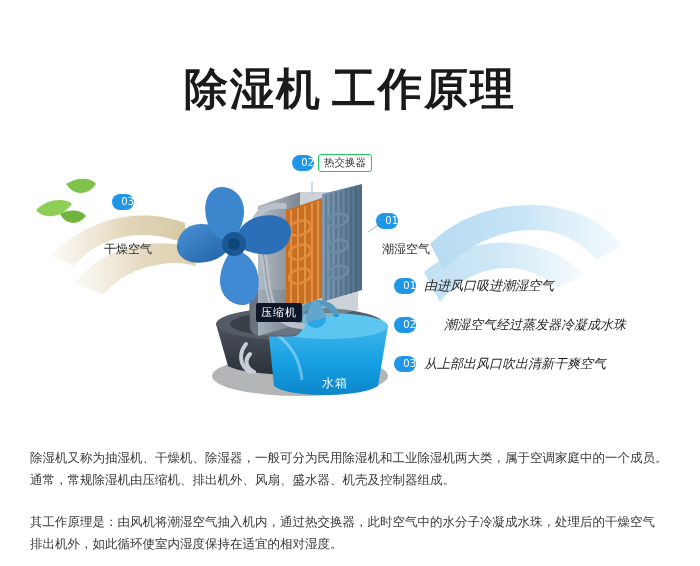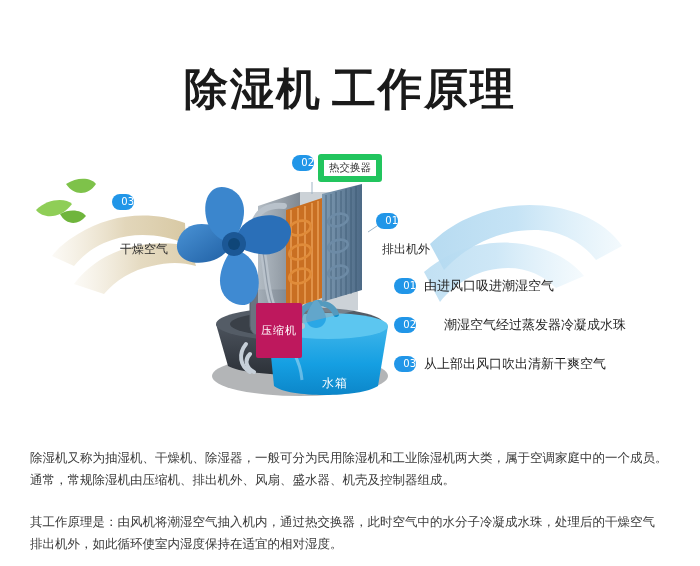--- a/index.html
+++ b/index.html
@@ -65,45 +65,46 @@
     position: absolute;
     font-size: 12px;
     color: #2b2b2b;
     white-space: nowrap;
   }
   .lbl-blue {
     position: absolute;
     font-size: 13px;
     color: #1f1f1f;
     white-space: nowrap;
+    font-style: italic;
   }
   .chip {
     position: absolute;
     font-size: 10.5px;
     color: #333;
     background: #ffffff;
-    border: 6px solid #22c55e;
+    border: 1px solid #22c55e;
     border-radius: 3px;
     padding: 1px 5px;
     white-space: nowrap;
   }
   .inlabel {
     position: absolute;
     font-size: 12px;
     color: #ffffff;
     white-space: nowrap;
     letter-spacing: 1px;
   }
   .inlabel-box {
     position: absolute;
     font-size: 11px;
     color: #ffffff;
-    background: #be185d;
+    background: #0f172a;
     border-radius: 2px;
-    padding: 20px 5px;
+    padding: 2px 5px;
     white-space: nowrap;
     letter-spacing: 1px;
   }
 
   
   .body-text {
     position: absolute;
     left: 30px;
     width: 645px;
     font-size: 12.5px;
@@ -254,24 +255,24 @@
       <g stroke="#9fb4c6" stroke-width="1" fill="none">
         <line x1="312" y1="34" x2="312" y2="46"></line>
         <line x1="380" y1="76" x2="368" y2="84"></line>
       </g>
     </svg>
 
     <div class="chip" style="left:318px; top:6px;">热交换器</div>
     <div class="badge" style="left:292px; top:7px;">02</div>
 
     <div class="badge" style="left:376px; top:65px;">01</div>
-    <div class="lbl" style="left:382px; top:93px;">排出机外</div>
+    <div class="lbl" style="left:382px; top:93px;">潮湿空气</div>
 
     <div class="badge" style="left:112px; top:46px;">03</div>
-    <div class="lbl" style="left:120px; top:93px;font-family:Liberation Mono, monospace;">干燥空气</div>
+    <div class="lbl" style="left:104px; top:93px;font-family:Liberation Mono, monospace;">干燥空气</div>
 
     <div class="inlabel-box" style="left:256px; top:155px;">压缩机</div>
     <div class="inlabel" style="left:322px; top:227px;">水箱</div>
 
     <div class="badge" style="left:394px; top:130px;">01</div>
     <div class="lbl-blue" style="left:424px; top:129px;">由进风口吸进潮湿空气</div>
 
     <div class="badge" style="left:394px; top:169px;">02</div>
     <div class="lbl-blue" style="left:444px; top:168px;">潮湿空气经过蒸发器冷凝成水珠</div>
 

